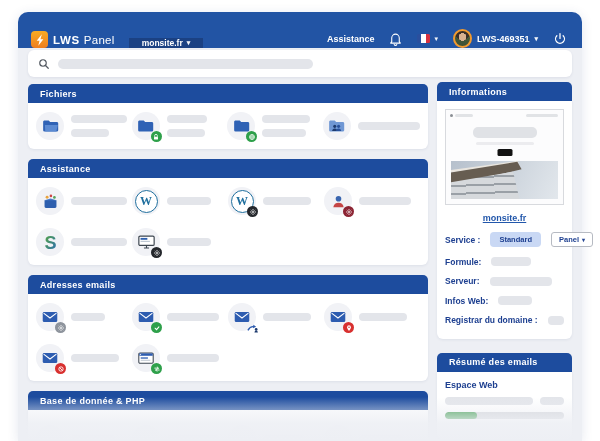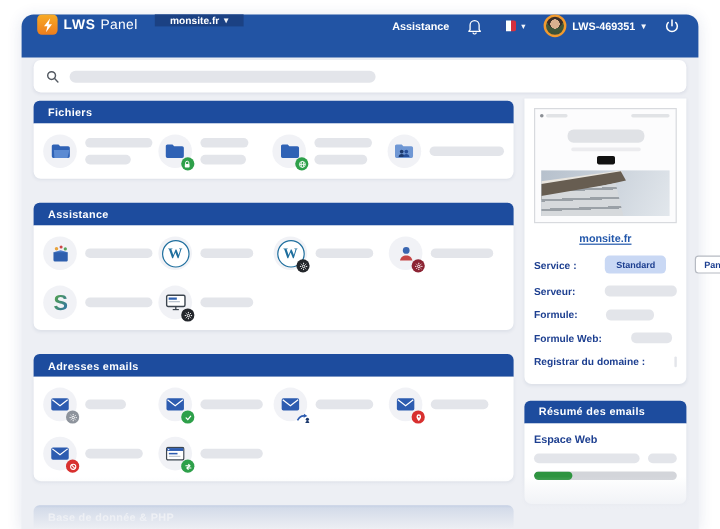--- a/index.html
+++ b/index.html
@@ -3,21 +3,21 @@
 <meta charset="utf-8">
 <style>
   html,body{margin:0;padding:0;}
   body{font-family:"Liberation Sans",sans-serif;-webkit-font-smoothing:antialiased;}
   .stage{position:relative;width:600px;height:441px;background:#ffffff;overflow:hidden;}
   .app{position:absolute;left:18px;top:12px;width:564px;bottom:0;background:#edeff4;
        border-radius:10px 10px 0 0;box-shadow:0 2px 12px rgba(30,60,120,.12);}
 
   
   .topbar{position:relative;height:36px;background:#2254a4;border-radius:10px 10px 0 0;
-          display:flex;align-items:flex-start;color:#fff;}
+          display:flex;align-items:flex-end;color:#fff;}
   .brand{display:flex;align-items:center;gap:5px;padding-left:13px;}
   .logo-sq{width:17px;height:17px;border-radius:4px;background:linear-gradient(180deg,#f8ab24,#ee7d1d);
            display:flex;align-items:center;justify-content:center;flex:0 0 auto;}
   .brand-lws{font-weight:700;font-size:11.5px;letter-spacing:.6px;}
   .brand-panel{font-size:11.5px;font-weight:400;letter-spacing:.3px;margin-left:-1px;}
   .site-tab{margin-left:14px;padding:0 13px;background:#1b4183;display:flex;align-items:center;gap:4px;
             font-size:8.5px;font-weight:600;cursor:pointer;}
   .caret{font-size:7px;opacity:.95;}
   .top-right{margin-left:auto;display:flex;align-items:center;gap:15px;padding-right:15px;}
   .assistance{font-size:9px;font-weight:700;cursor:pointer;}
@@ -36,21 +36,21 @@
   .search{position:absolute;left:10px;top:38px;width:544px;height:27px;background:#fff;border-radius:6px;
           box-shadow:0 1px 3px rgba(20,40,90,.08);display:flex;align-items:center;gap:8px;
           padding:0 10px;box-sizing:border-box;cursor:text;}
   .pill{background:#e3e5ea;border-radius:5px;height:8px;}
   .search .pill{width:255px;height:10px;}
 
   
   .main{position:absolute;left:10px;top:72px;width:400px;}
   .side{position:absolute;left:419px;top:70px;width:135px;}
 
-  .sec{margin-bottom:20px;}
+  .sec{margin-bottom:10px;}
   .sec-h{height:19px;background:#1d4c9e;border-radius:5px 5px 0 0;display:flex;align-items:center;
          padding-left:12px;color:#fff;font-size:9px;font-weight:700;letter-spacing:.3px;}
   .sec-c{background:#fff;border-radius:0 0 6px 6px;box-shadow:0 1px 3px rgba(20,40,90,.07);}
 
   .grid4{display:grid;grid-template-columns:repeat(4,1fr);row-gap:13px;padding:9px 8px;}
   .item{display:flex;align-items:center;gap:7px;cursor:pointer;}
   .ic{position:relative;width:28px;height:28px;border-radius:50%;background:#f1f2f6;flex:0 0 auto;
       display:flex;align-items:center;justify-content:center;}
   .lines{display:flex;flex-direction:column;gap:6px;}
   .badge{position:absolute;right:-2px;bottom:-2px;width:11px;height:11px;border-radius:50%;
@@ -86,21 +86,21 @@
   .roof{position:absolute;inset:0;background:#675d51;
         clip-path:polygon(0 30%,62% 2%,66% 22%,0 64%);}
   .roof-edge{position:absolute;inset:0;background:#e9e5de;
         clip-path:polygon(0 24%,62% 0,63.5% 5%,0 31%);}
   .facade{position:absolute;inset:0;
         background:repeating-linear-gradient(178deg,#9aa0a6 0 2px,#d6d9dc 2px 8px);
         clip-path:polygon(0 56%,58% 28%,64% 100%,0 100%);}
   .site-link{display:block;text-align:center;margin:8px 0 2px;color:#2257ab;font-size:9px;
              font-weight:700;text-decoration:underline;cursor:pointer;}
   .rows{margin-top:9px;}
-  .irow{display:flex;align-items:center;gap:24px;margin-bottom:9.5px;}
+  .irow{display:flex;align-items:center;gap:10px;margin-bottom:9.5px;}
   .ilabel{color:#1d3f90;font-size:8.5px;font-weight:700;white-space:nowrap;}
   .sbadge{background:#c9d8f4;color:#1d3f90;font-size:7.5px;font-weight:700;padding:3px 9px;
           border-radius:4px;}
   .ibtn{background:#fff;border:1px solid #b6bac2;border-radius:3px;color:#1d3f90;font-size:7.5px;
         font-weight:600;padding:2px 7px;display:flex;align-items:center;gap:3px;cursor:pointer;}
   .ibtn .caret{color:#1d3f90;font-size:6px;}
   .val{height:9px;border-radius:4px;background:#e3e5ea;}
 
   
   .q-card{padding:8px 8px 20px;background:#fff;border-radius:0 0 6px 6px;
@@ -471,20 +471,21 @@
                 <span class="pill w44"></span>
               </span>
           </div>
         </div>
       </div>
     </div>
 
     <div class="side">
 
       <div>
+        <div class="sec-h">Informations</div>
         <div class="info-card">
           <div class="thumb">
             <span class="t-dot"></span>
             <span class="t-line t-l1"></span>
             <span class="t-line t-l2"></span>
             <span class="t-hero"></span>
             <span class="t-sub"></span>
             <span class="t-btn"></span>
             <span class="photo">
               <span class="roof-edge"></span>
@@ -496,29 +497,29 @@
           <div class="rows">
             <div class="irow">
               <span class="ilabel">Service :</span>
               <span class="sbadge">Standard</span>
               <span class="ibtn">
                 <span>Panel</span>
                 <span class="caret">▾</span>
               </span>
             </div>
             <div class="irow">
+              <span class="ilabel">Formule:</span>
+              <span class="val w40"></span>
+            </div>
+            <div class="irow">
               <span class="ilabel">Serveur:</span>
               <span class="val w62"></span>
             </div>
             <div class="irow">
-              <span class="ilabel">Formule:</span>
-              <span class="val w40"></span>
-            </div>
-            <div class="irow">
-              <span class="ilabel">Formule Web:</span>
+              <span class="ilabel">Infos Web:</span>
               <span class="val w34"></span>
             </div>
             <div class="irow">
               <span class="ilabel">Registrar du domaine :</span>
               <span class="val" style="width:16px;"></span>
             </div>
           </div>
         </div>
       </div>
 

